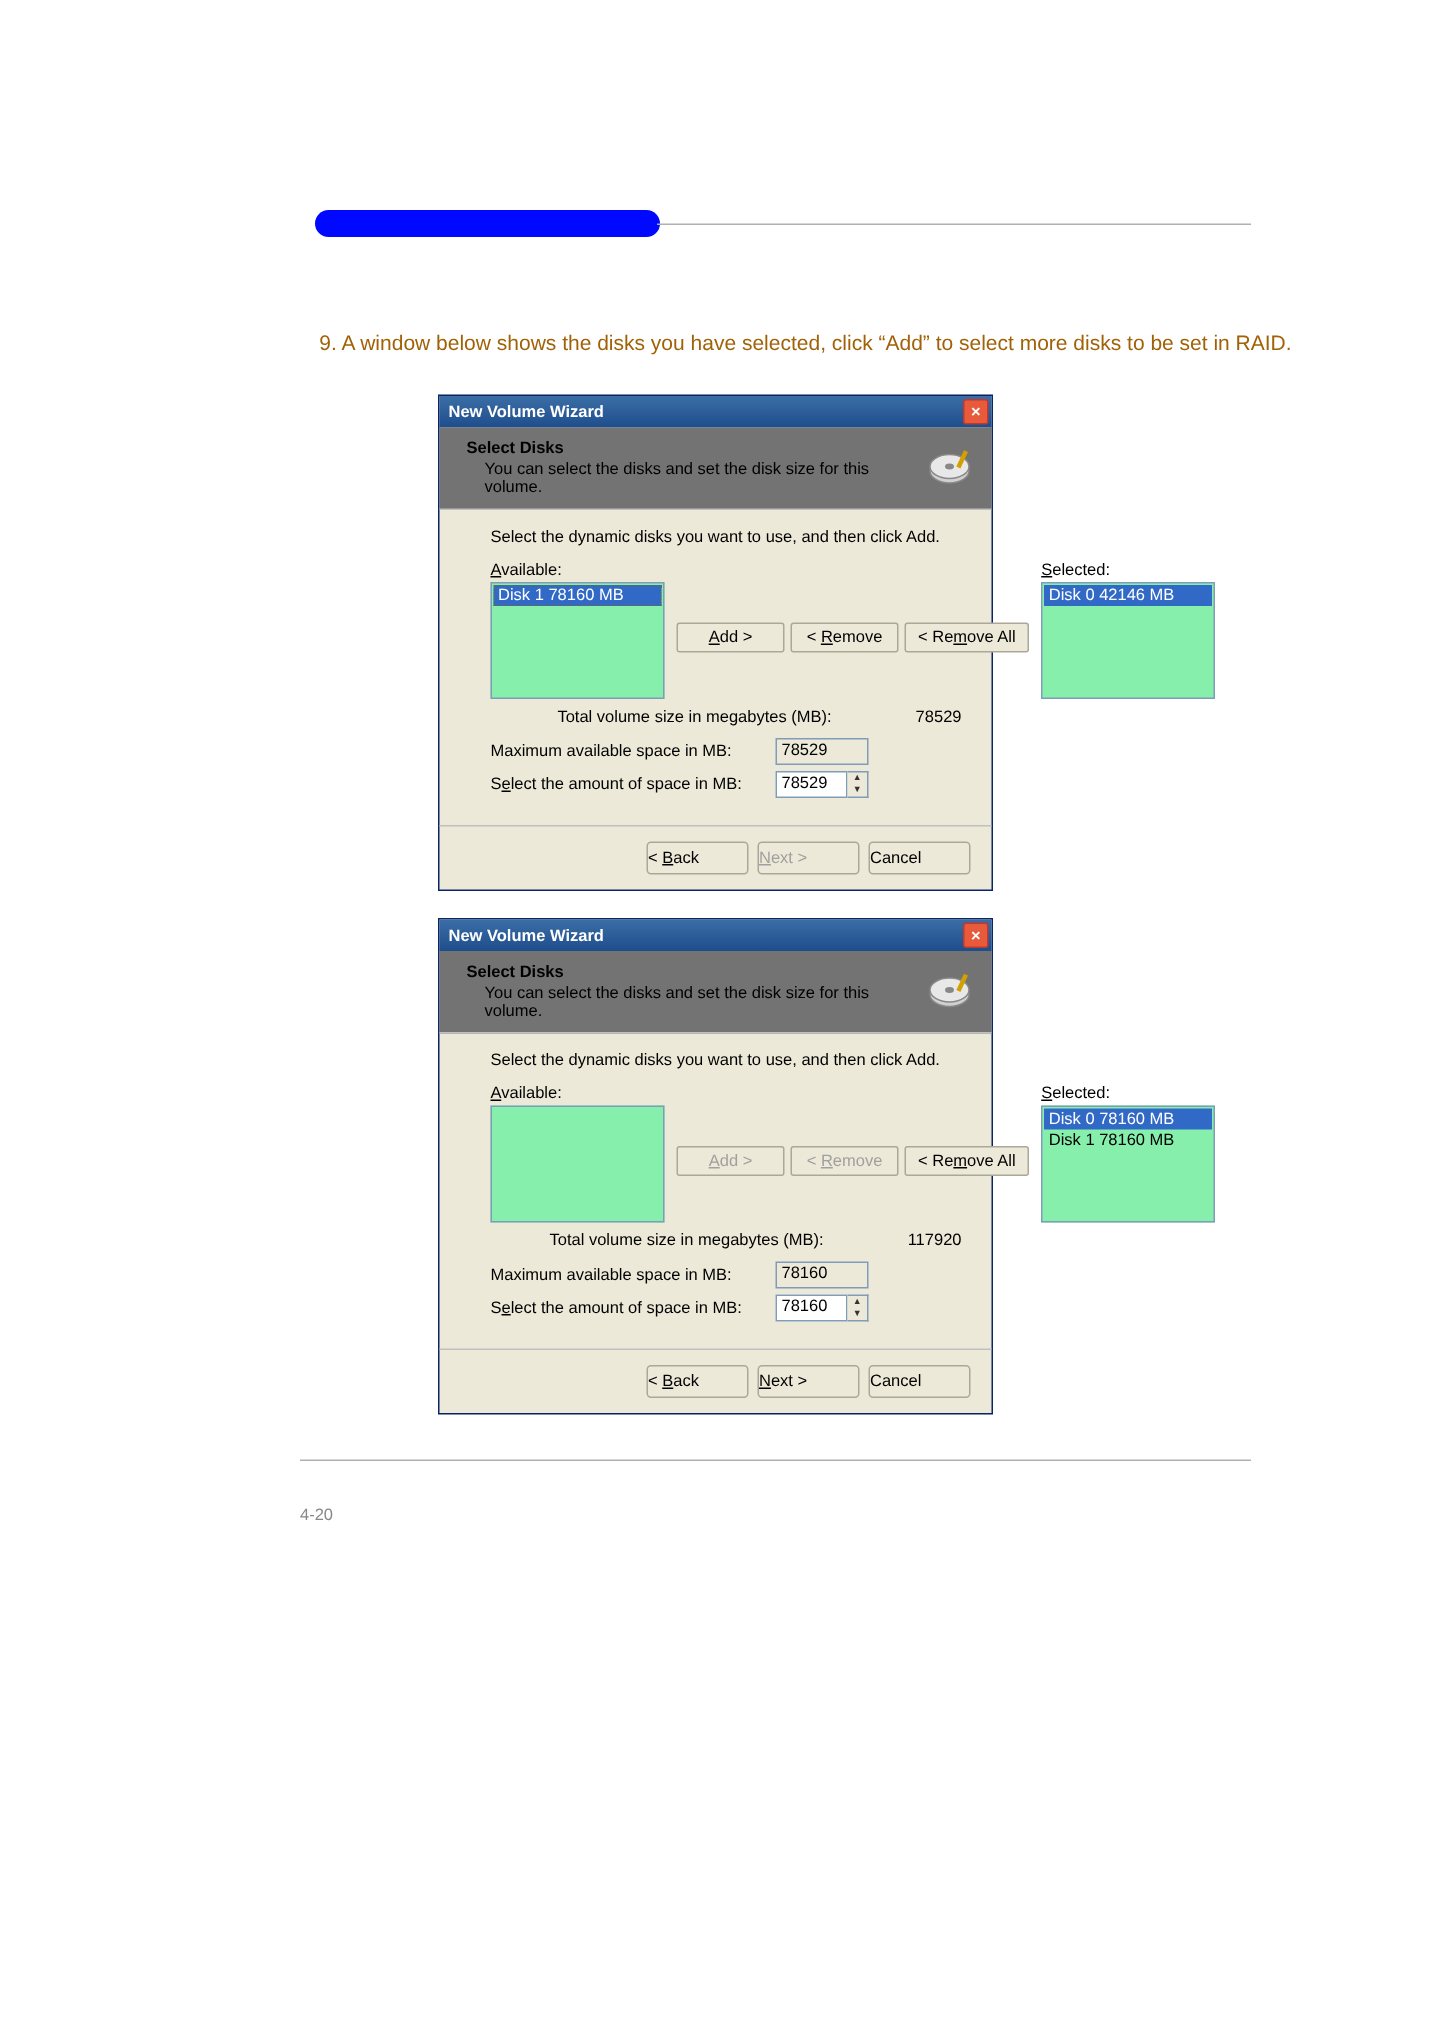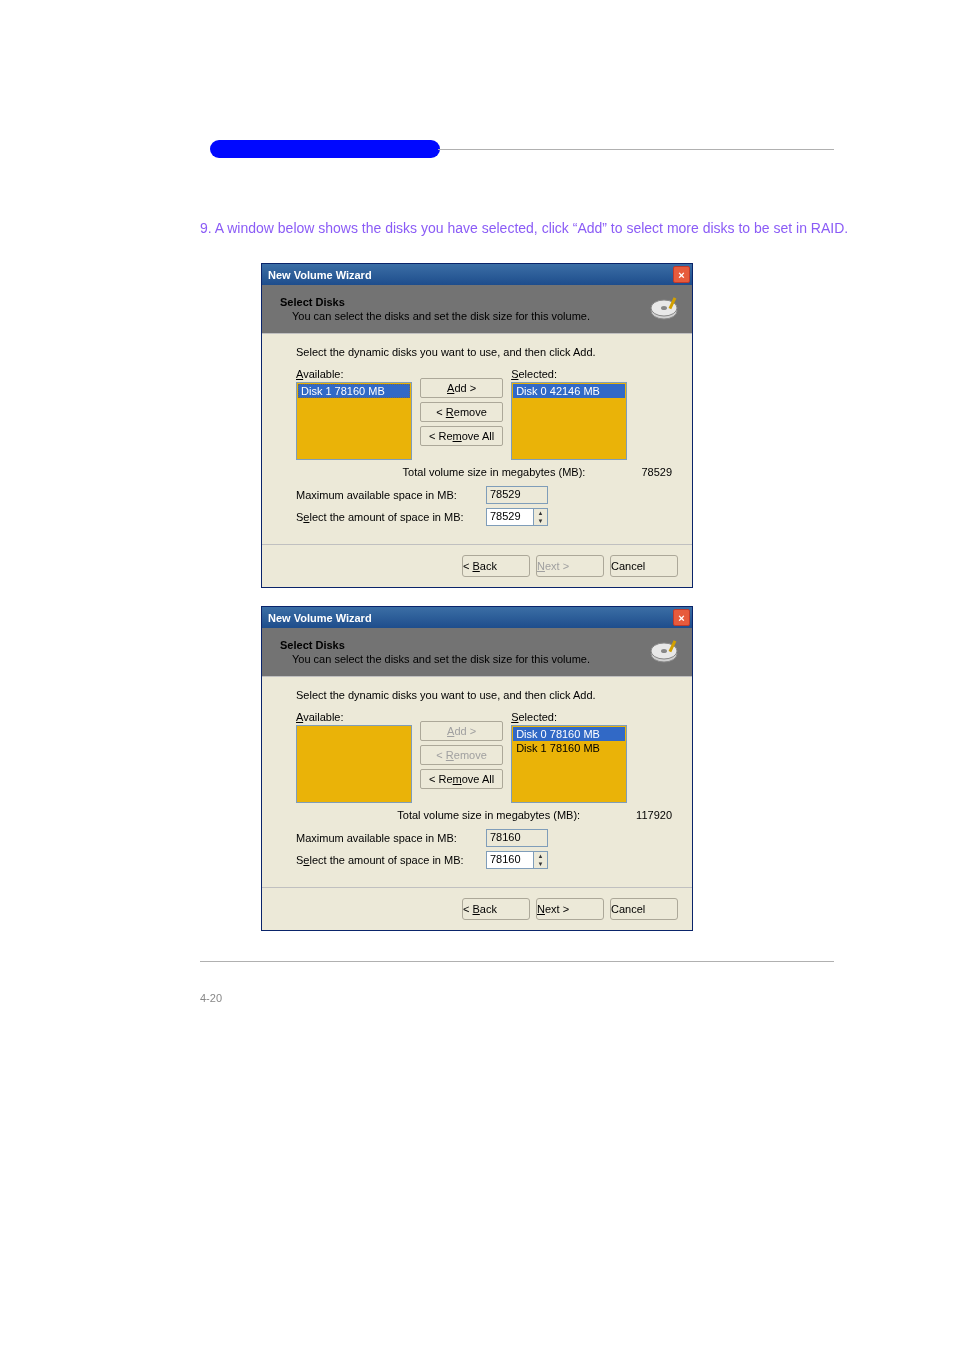--- a/index.html
+++ b/index.html
@@ -29,24 +29,25 @@
   .hrline {
     flex: 1;
     height: 1px;
     background: #b0b0b0;
     margin-left: -2px;
   }
   .intro-text {
     font-size: 14px;
     margin: 0 0 24px 120px;
     line-height: 1.5;
-    color: #8b5cf6;
+    color: #a16207;
+    text-align: center;
   }
   .dialog {
-    width: 432px;
+    width: 370px;
     margin: 12px auto 18px auto;
     border: 1px solid #0a246a;
     background: #ece9d8;
     font-size: 11px;
     color: #000;
   }
   .titlebar {
     background: linear-gradient(#3b6ea5, #1e4d8c);
     color: #fff;
     display: flex;
@@ -98,52 +99,52 @@
   .wizard-icon svg { width: 32px; height: 32px; }
   .body-area {
     padding: 12px 20px 14px 34px;
   }
   .instr {
     font-size: 11px;
     margin-bottom: 10px;
   }
   .pick-row {
     display: flex;
-    align-items: flex-start;
+    align-items: center;
     gap: 8px;
     margin-bottom: 6px;
   }
   .col-label {
     font-size: 11px;
     margin-bottom: 2px;
   }
   .listbox {
     width: 116px;
     height: 78px;
-    background: #eab308;
+    background: #86efac;
     border: 1px solid #7f9db9;
     padding: 1px;
     font-size: 11px;
     overflow: hidden;
   }
   .list-item {
     padding: 1px 3px;
     white-space: nowrap;
   }
   .list-item.selected {
     background: #3169c6;
     color: #fff;
   }
   .list-item.dotted {
     outline: 1px dotted #666;
     outline-offset: -1px;
   }
   .btn-col {
     display: flex;
-    flex-direction: column;
+    flex-direction: row;
     gap: 4px;
     padding-top: 10px;
   }
   .btn {
     font-size: 11px;
     height: 20px;
     padding: 0 8px;
     background: #ece9d8;
     border: 1px solid #aca899;
     border-radius: 2px;

